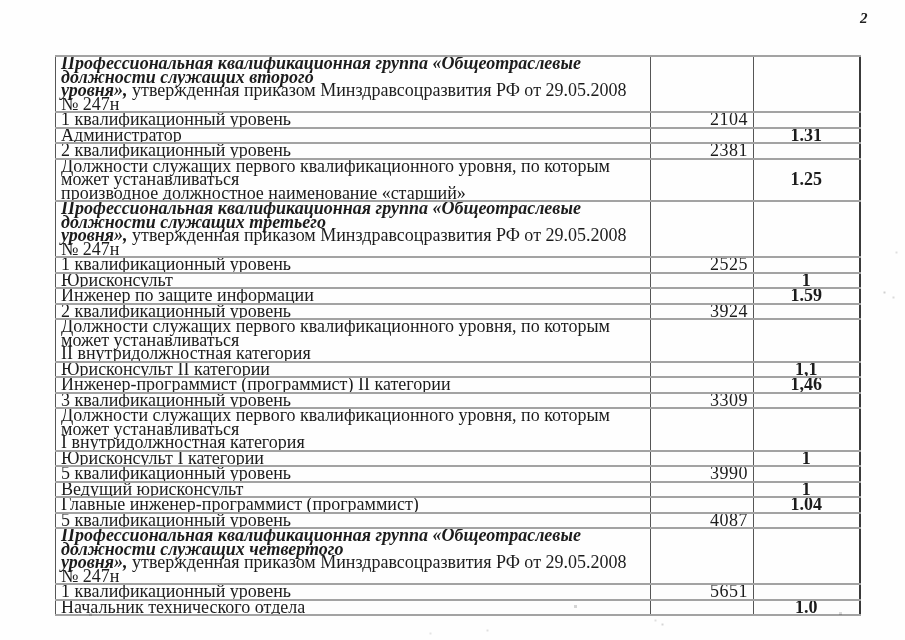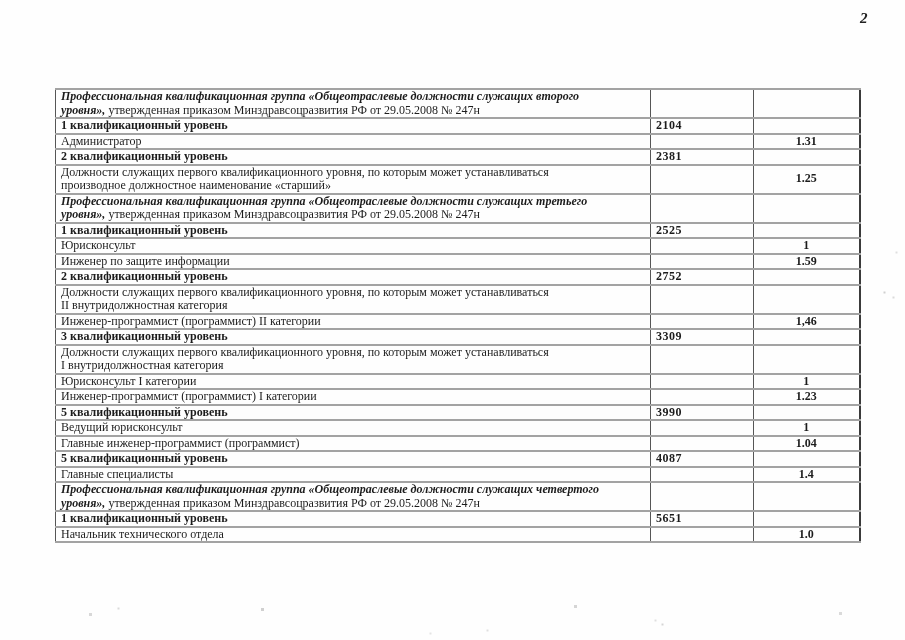--- a/index.html
+++ b/index.html
@@ -27,44 +27,43 @@
     font-weight: bold;
     color: #222;
   }
   table.qual {
     position: absolute;
     top: 55px;
     left: 55px;
     width: 804px;
     border-collapse: collapse;
     table-layout: fixed;
-    font-size: 12px;
-    margin-top: 33px;
+    font-size: 18px;
   }
   table.qual td {
     border-top: 2px solid #a3a3a3;
     border-bottom: 2px solid #a3a3a3;
     border-left: 1px solid #565656;
     border-right: 1px solid #565656;
     padding: 0 5px;
     line-height: 13.5px;
     vertical-align: middle;
     white-space: pre-line;
     overflow: hidden;
   }
   table.qual {
     border: 1px solid #4a4a4a;
     border-right: 2px solid #3a3a3a;
     border-top: 2px solid #9a9a9a;
   }
   td.label-cell { text-align: left; }
-  td.level-label { font-weight: bold; }
+  td.level-label { font-weight: normal; }
   td.salary-cell {
-    text-align: left;
-    font-weight: bold;
+    text-align: right;
+    font-weight: normal;
     letter-spacing: 0.5px;
   }
   td.coef-cell { text-align: center; font-weight: bold; }
   .group-bold {
     font-weight: bold;
     font-style: italic;
   }
   .group-rest {
     font-weight: normal;
     font-style: normal;
@@ -146,79 +145,74 @@
           <td class="salary-cell"></td>
           <td class="coef-cell">1</td>
         </tr>
         <tr class="row-item">
           <td class="label-cell">Инженер по защите информации</td>
           <td class="salary-cell"></td>
           <td class="coef-cell">1.59</td>
         </tr>
         <tr class="row-level">
           <td class="label-cell level-label">2 квалификационный уровень</td>
-          <td class="salary-cell">2752</td>
+          <td class="salary-cell">3924</td>
           <td class="coef-cell"></td>
         </tr>
         <tr class="row-item">
           <td class="label-cell">Должности служащих первого квалификационного уровня, по которым может устанавливаться
 II внутридолжностная категория</td>
           <td class="salary-cell"></td>
           <td class="coef-cell"></td>
         </tr>
         <tr class="row-item">
+          <td class="label-cell">Юрисконсульт II категории</td>
+          <td class="salary-cell"></td>
+          <td class="coef-cell">1,1</td>
+        </tr>
+        <tr class="row-item">
           <td class="label-cell">Инженер-программист (программист) II категории</td>
           <td class="salary-cell"></td>
           <td class="coef-cell">1,46</td>
         </tr>
         <tr class="row-level">
           <td class="label-cell level-label">3 квалификационный уровень</td>
           <td class="salary-cell">3309</td>
           <td class="coef-cell"></td>
         </tr>
         <tr class="row-item">
           <td class="label-cell">Должности служащих первого квалификационного уровня, по которым может устанавливаться
 I внутридолжностная категория</td>
           <td class="salary-cell"></td>
           <td class="coef-cell"></td>
         </tr>
         <tr class="row-item">
           <td class="label-cell">Юрисконсульт I категории</td>
           <td class="salary-cell"></td>
           <td class="coef-cell">1</td>
         </tr>
-        <tr class="row-item">
-          <td class="label-cell">Инженер-программист (программист) I категории</td>
-          <td class="salary-cell"></td>
-          <td class="coef-cell">1.23</td>
-        </tr>
         <tr class="row-level">
           <td class="label-cell level-label">5 квалификационный уровень</td>
           <td class="salary-cell">3990</td>
           <td class="coef-cell"></td>
         </tr>
         <tr class="row-item">
           <td class="label-cell">Ведущий юрисконсульт</td>
           <td class="salary-cell"></td>
           <td class="coef-cell">1</td>
         </tr>
         <tr class="row-item">
           <td class="label-cell">Главные инженер-программист (программист)</td>
           <td class="salary-cell"></td>
           <td class="coef-cell">1.04</td>
         </tr>
         <tr class="row-level">
           <td class="label-cell level-label">5 квалификационный уровень</td>
           <td class="salary-cell">4087</td>
           <td class="coef-cell"></td>
-        </tr>
-        <tr class="row-item">
-          <td class="label-cell">Главные специалисты</td>
-          <td class="salary-cell"></td>
-          <td class="coef-cell">1.4</td>
         </tr>
         <tr class="row-group">
           <td class="label-cell"><span class="group-bold">Профессиональная квалификационная группа «Общеотраслевые должности служащих четвертого
 уровня»,</span><span class="group-rest"> утвержденная приказом Минздравсоцразвития РФ от 29.05.2008 № 247н</span></td>
           <td class="salary-cell"></td>
           <td class="coef-cell"></td>
         </tr>
         <tr class="row-level">
           <td class="label-cell level-label">1 квалификационный уровень</td>
           <td class="salary-cell">5651</td>

